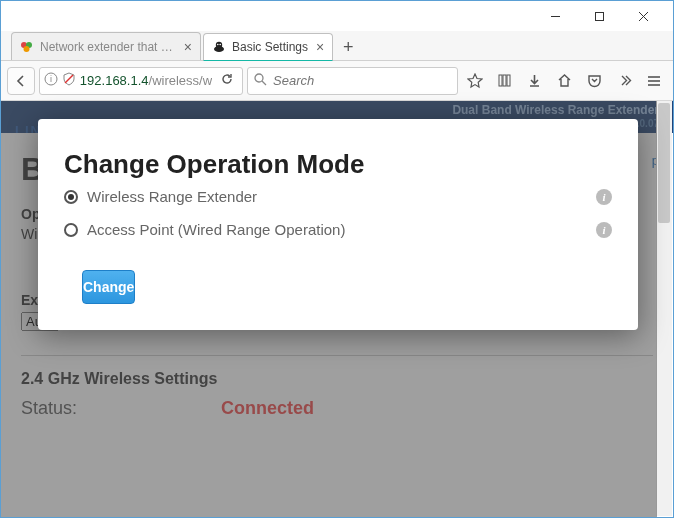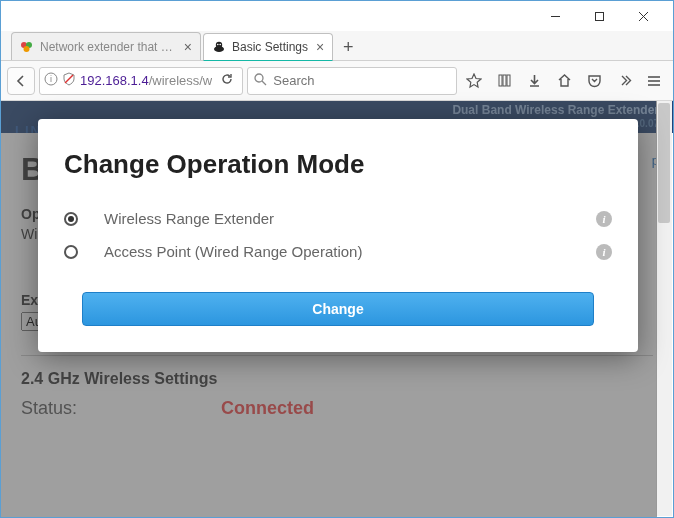--- a/index.html
+++ b/index.html
@@ -18,23 +18,23 @@
   .tab .favicon { width: 14px; height: 14px; margin-right: 6px; display: inline-flex; }
   .tab .label { white-space: nowrap; overflow: hidden; text-overflow: ellipsis; flex: 1; }
   .tab .close { margin-left: 8px; color: #666; font-size: 14px; }
   .newtab { width: 26px; height: 26px; display: flex; align-items: center; justify-content: center; color: #555; font-size: 18px; }
 
   
   .navbar { height: 40px; background: #f9f9f9; border-bottom: 1px solid #d8d8d8; display: flex; align-items: center; padding: 0 6px; gap: 4px; }
   .navbtn { width: 28px; height: 28px; border: 1px solid #ccc; border-radius: 4px; display: flex; align-items: center; justify-content: center; background: #fcfcfc; }
   .urlbox { flex: 0 0 200px; height: 28px; border: 1px solid #ccc; border-radius: 3px; display: flex; align-items: center; background: #fff; padding: 0 4px; gap: 4px; }
   .urlbox .urltext { font-size: 13px; color: #888; white-space: nowrap; overflow: hidden; flex:1; }
-  .urlbox .urltext .host { color: #4c1d95; }
+  .urlbox .urltext .host { color: #14532d; }
   .searchbox { flex: 1; height: 28px; border: 1px solid #ccc; border-radius: 3px; display: flex; align-items: center; background: #fff; padding: 0 6px; gap: 6px; }
-  .searchbox input { border: none; outline: none; font-size: 13px; color: #999; flex: 1; background: transparent; }
+  .searchbox input { border: none; outline: none; font-size: 13px; font-style: italic; color: #999; flex: 1; background: transparent; }
   .iconbtn { width: 26px; height: 28px; display: flex; align-items: center; justify-content: center; color: #555; }
 
   
   .page { position: absolute; top: 100px; left: 0; right: 0; bottom: 0; overflow: hidden; }
   .linksys-header { height: 32px; background: #214478; display: flex; align-items: center; justify-content: space-between; padding: 0 14px; }
   .linksys-header .brand { color: #2d65b0; font-weight: bold; letter-spacing: 2px; font-size: 13px; margin-top: 26px; }
   .linksys-header .device { color: #a0c0e8; font-size: 12px; font-weight: bold; text-align: right; line-height: 1.1; }
   .linksys-header .device .model { color: #5a85b5; font-size: 10px; }
 
   .page-body { background: #fff; padding: 18px 20px; font-size: 14px; color: #333; height: calc(100% - 32px); position: relative; }
@@ -52,28 +52,28 @@
 
   
   .vscroll { position: absolute; right: 1px; top: 100px; bottom: 1px; width: 16px; background: #f1f1f1; }
   .vscroll .thumb { position: absolute; left: 2px; right: 2px; top: 2px; height: 120px; background: #c8c8c8; border-radius: 2px; }
 
   
   .overlay { position: absolute; top: 100px; left: 0; right: 16px; bottom: 0; background: rgba(80,80,80,0.55); }
 
   
   .modal { position: absolute; top: 118px; left: 37px; width: 600px; background: #fff; border-radius: 4px; box-shadow: 0 6px 30px rgba(0,0,0,0.4); padding: 30px 26px 26px; }
-  .modal h2 { font-size: 26px; font-weight: bold; color: #222; margin-bottom: 22px; }
+  .modal h2 { font-size: 26px; font-weight: bold; color: #222; }
   .modal .option { display: flex; align-items: center; justify-content: space-between; padding: 8px 0; }
-  .modal .option .left { display: flex; align-items: center; gap: 26px; }
+  .modal .option .left { display: flex; align-items: center; gap: 9px; }
   .modal .option .radio { width: 14px; height: 14px; border: 2px solid #555; border-radius: 50%; display: inline-flex; align-items: center; justify-content: center; }
   .modal .option .radio.selected::after { content: ""; width: 6px; height: 6px; background: #333; border-radius: 50%; }
   .modal .option .lbl { font-size: 15px; color: #666; }
   .modal .option .info { width: 16px; height: 16px; border-radius: 50%; background: #bbb; color: #fff; font-size: 11px; font-style: italic; font-weight: bold; display: flex; align-items: center; justify-content: center; font-family: Georgia, serif; }
-  .modal .btns { margin-top: 24px; display: flex; flex-direction: column; gap: 12px; padding: 0 18px; }
+  .modal .btns { margin-top: 24px; display: flex; flex-direction: row; gap: 12px; padding: 0 18px; }
   .modal .btn { height: 34px; border-radius: 4px; border: 1px solid; font-size: 14px; font-weight: bold; display: flex; align-items: center; justify-content: center; cursor: pointer; }
   .modal .btn.primary { background: linear-gradient(#4fb1ef,#2c96df); border-color: #1e7fc8; color: #fff; }
   .modal .btn.secondary { background: linear-gradient(#f7f7f7,#eaeaea); border-color: #ccc; color: #333; }
 </style>
 </head>
 <body>
 
 <div class="titlebar">
   <div class="wbtn">
       <svg width="11" height="11">

